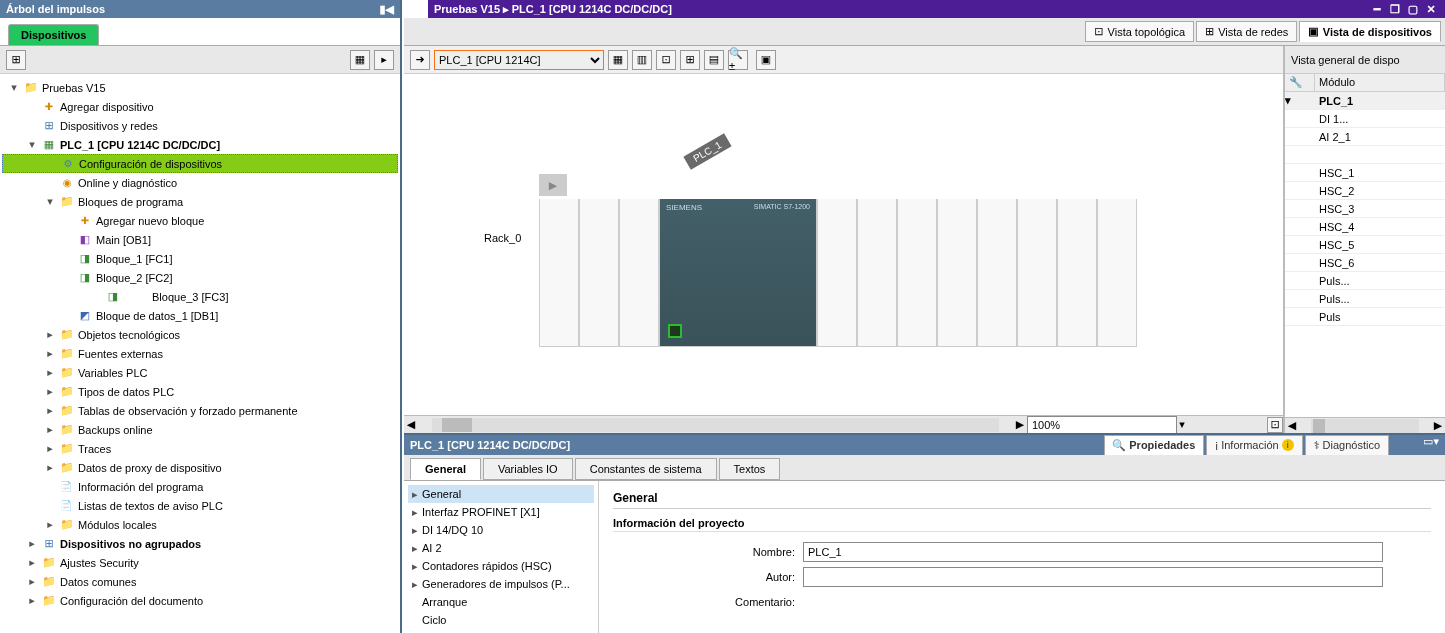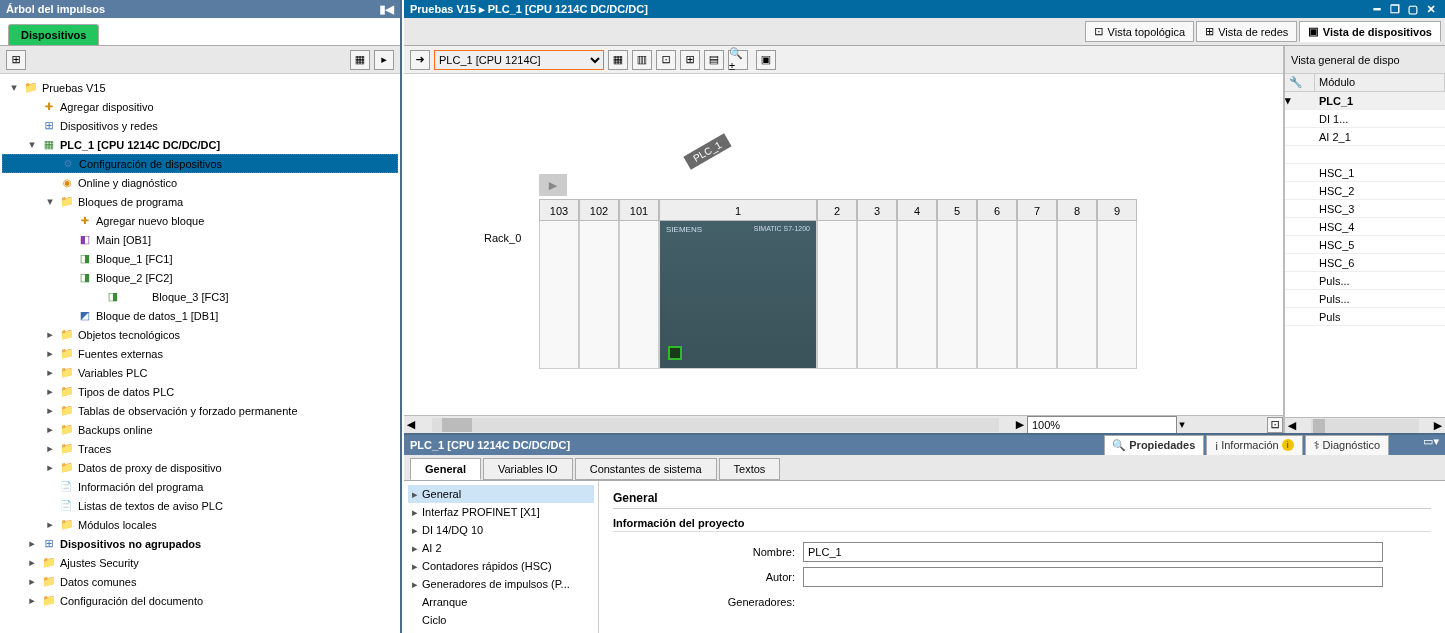--- a/index.html
+++ b/index.html
@@ -14,28 +14,28 @@
 
 .tab-strip { background: #fff; border-bottom: 1px solid #aaa; height: 28px; display: flex; align-items: flex-end; padding-left: 8px; }
 .tab-strip .tab { background: #22c55e; border: 1px solid #aaa; border-bottom: none; padding: 4px 12px; font-weight: bold; cursor: pointer; border-radius: 3px 3px 0 0; }
 
 .toolbar-row { background: #e8e8e8; height: 28px; border-bottom: 1px solid #ccc; display: flex; align-items: center; padding: 0 6px; gap: 4px; }
 .toolbar-row .spacer { flex: 1; }
 .toolbar-btn { width: 20px; height: 20px; border: 1px solid #999; background: #f5f5f5; cursor: pointer; display: inline-flex; align-items: center; justify-content: center; }
 
 .tree { flex: 1; overflow: auto; background: #fff; padding: 4px 2px; }
 .tree-row { display: flex; align-items: center; height: 19px; padding-left: 4px; cursor: pointer; white-space: nowrap; }
-.tree-row.selected { background: #0369a1; border: 1px dotted #4a7db5; }
+.tree-row.selected { background: #84cc16; border: 1px dotted #4a7db5; }
 .tree-row .expander { width: 12px; text-align: center; color: #555; }
 .tree-row .icon { width: 16px; height: 16px; margin: 0 3px; display: inline-flex; align-items: center; justify-content: center; }
 .tree-row.bold > .label { font-weight: bold; }
 
 .right-area { position: absolute; left: 404px; top: 0; width: 1041px; height: 633px; display: flex; flex-direction: column; }
 
-.bc-bar { background: #0369a1; color: #fff; height: 18px; display: flex; align-items: center; padding: 0 6px; font-weight: bold; }
+.bc-bar { background: #4c1d95; color: #fff; height: 18px; display: flex; align-items: center; padding: 0 6px; font-weight: bold; margin-left: 24px; }
 .bc-bar .window-controls { margin-left: auto; display: flex; gap: 2px; }
 .bc-bar .window-controls span { width: 16px; text-align: center; cursor: pointer; }
 
 .view-tabs { background: #e8e8e8; height: 28px; border-bottom: 1px solid #aaa; display: flex; justify-content: flex-end; align-items: center; padding: 0 4px; gap: 2px; }
 .view-tab { border: 1px solid #aaa; background: #f8f8f8; padding: 3px 8px; cursor: pointer; display: flex; align-items: center; gap: 4px; }
 .view-tab.active { background: #fff; border-bottom-color: #fff; font-weight: bold; }
 
 .dev-toolbar { background: #f0f0f0; height: 28px; border-bottom: 1px solid #ccc; display: flex; align-items: center; padding: 0 6px; gap: 4px; }
 .dev-toolbar select { height: 20px; width: 170px; border: 1px solid #f97316; font-size: 11px; }
 
@@ -312,34 +312,20 @@
         <span class="toolbar-btn">🔍±</span>
         <span class="spacer"></span>
         <span class="toolbar-btn">▣</span>
       </div>
 
       <div class="rack-view">
         <div class="rack-label-tag">PLC_1</div>
         <div class="play-btn">▶</div>
         <div class="rack-name">Rack_0</div>
         <div class="rack-grid">
-          <div class="slot-header" id="slot-header">
-              <div class="narrow">103</div>
-              <div class="narrow">102</div>
-              <div class="narrow">101</div>
-              <div class="wide">1</div>
-              <div class="narrow">2</div>
-              <div class="narrow">3</div>
-              <div class="narrow">4</div>
-              <div class="narrow">5</div>
-              <div class="narrow">6</div>
-              <div class="narrow">7</div>
-              <div class="narrow">8</div>
-              <div class="narrow">9</div>
-            </div>
           <div class="slot-body" id="slot-body">
               <div class="narrow"></div>
               <div class="narrow"></div>
               <div class="narrow"></div>
               <div class="wide">
                 <div class="plc-module">
                   <span class="brand">SIEMENS</span>
                   <span class="model">SIMATIC S7-1200</span>
                   <div class="port"></div>
                 </div>
@@ -506,19 +492,19 @@
         <div class="sub">Información del proyecto</div>
         <div class="form-row">
           <label>Nombre:</label>
           <input value="PLC_1" style="">
         </div>
         <div class="form-row">
           <label>Autor:</label>
           <input value="" style="">
         </div>
         <div class="form-row">
-          <label>Generadores:</label>
+          <label>Comentario:</label>
           <input style="visibility: hidden;">
         </div>
       </div>
     </div>
   </div>
 </div>
 
 </body></html>

